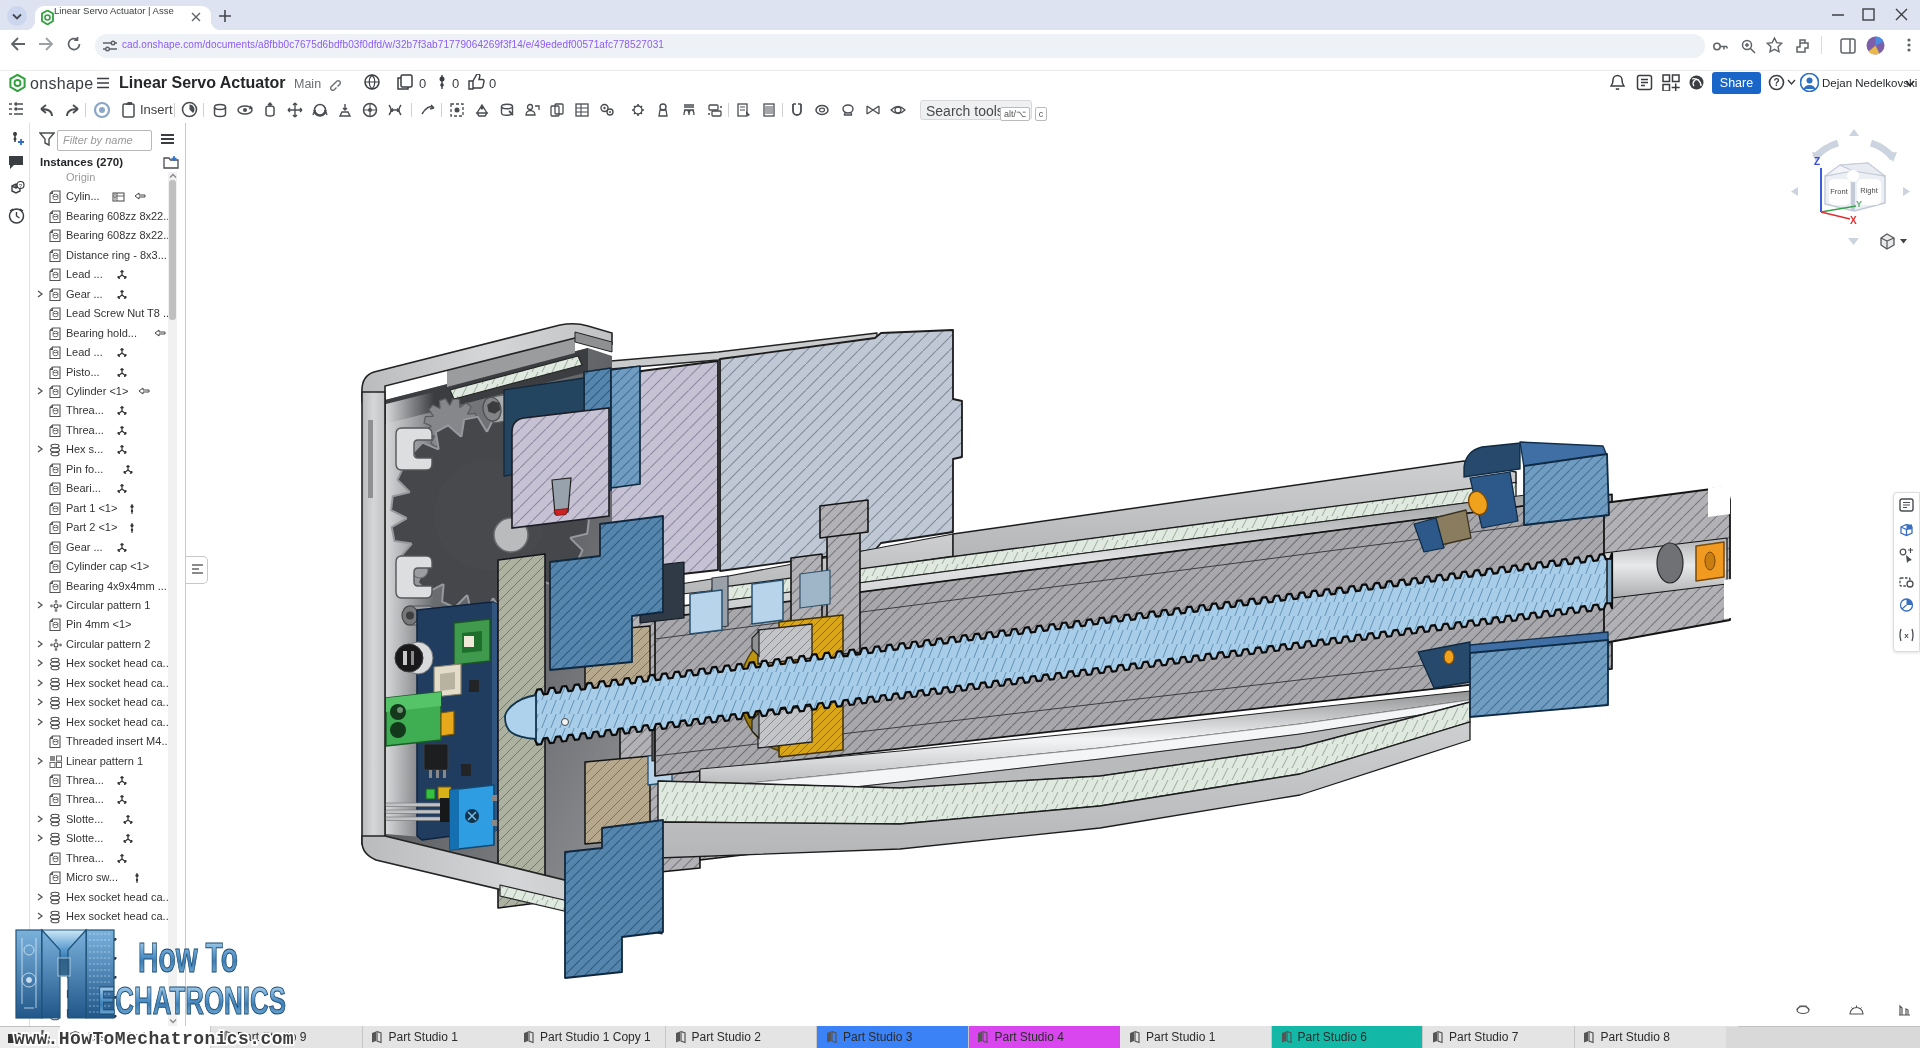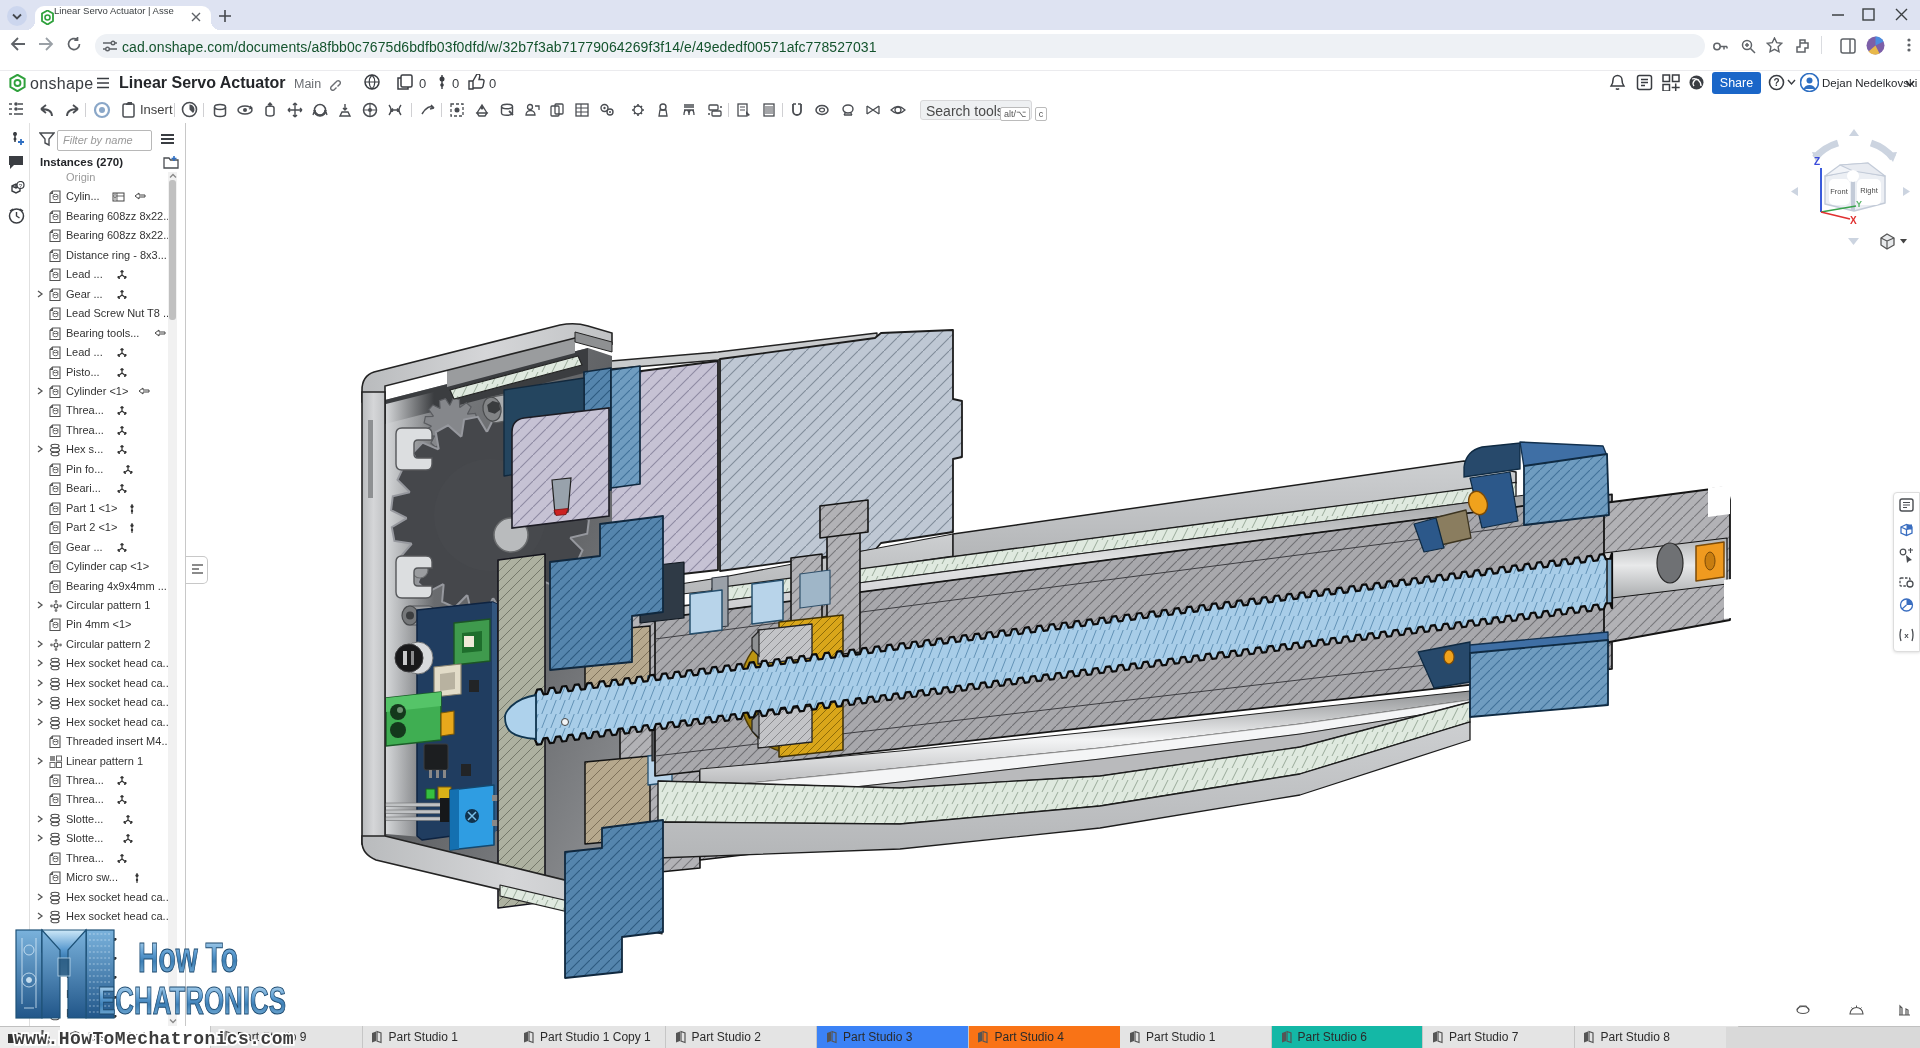--- a/index.html
+++ b/index.html
@@ -3,21 +3,21 @@
 *{margin:0;padding:0;box-sizing:border-box}
 html,body{width:1920px;height:1048px;overflow:hidden;font-family:"Liberation Sans",sans-serif;background:#fff}
 .abs{position:absolute}
 #tabbar{position:absolute;left:0;top:0;width:1920px;height:30px;background:#dee3f2}
 #tab{position:absolute;left:35px;top:6px;width:176px;height:24px;background:#fff;border-radius:9px 9px 0 0}
 #tab:after{content:"";position:absolute;left:-9px;bottom:0;width:9px;height:9px;background:radial-gradient(circle at 0 0,transparent 9px,#fff 9px)}
 #tab:before{content:"";position:absolute;right:-9px;bottom:0;width:9px;height:9px;background:radial-gradient(circle at 9px 0,transparent 9px,#fff 9px)}
 #tabtitle{position:absolute;left:54px;top:5px;font-size:9.5px;color:#3c4043;white-space:nowrap;width:120px;overflow:hidden}
 #addr{position:absolute;left:0;top:30px;width:1920px;height:41px;background:#fff;border-bottom:1px solid #ebebee}
 #omni{position:absolute;left:95px;top:34px;width:1610px;height:24px;background:#eef1f5;border-radius:12px}
-#url{position:absolute;left:122px;top:39px;font-size:14px;color:#14532d;letter-spacing:0.1px}
+#url{position:absolute;left:122px;top:39px;font-size:10px;color:#8b5cf6;letter-spacing:0.1px}
 #oshead{position:absolute;left:0;top:71px;width:1920px;height:25px;background:#fff}
 .nowrap{white-space:nowrap}
 #leftstrip{position:absolute;left:0;top:123px;width:30px;height:903px;background:#fff;border-right:1px solid #e0e0e0}
 #tree{position:absolute;left:30px;top:123px;width:156px;height:903px;background:#fff;border-right:1px solid #c8c8c8}
 #viewport{position:absolute;left:186px;top:123px;width:1734px;height:903px;background:#fff}
 .trow{position:absolute;left:0;width:156px;height:19.45px;font-size:11px;color:#333;white-space:nowrap}
 .trow .lbl{position:absolute;left:36px;top:3px}
 .caret{position:absolute;left:6px;top:5px;width:8px;height:8px}
 #bottombar{position:absolute;left:0;top:1026px;width:1920px;height:22px;background:#ececec;border-top:1px solid #c0c0c0}
 .btab{position:absolute;top:1026px;height:22px;border-right:1px solid #c6c6c6;font-size:12px;color:#2b2b2b;background:#e4e4e4}
@@ -675,21 +675,21 @@
       </svg>
       <span class="lbl" style="color:#333">Lead Screw Nut T8 ...</span>
     </div>
     <div class="trow" style="top:200.6px">
       <svg class="abs" style="left:19px;top:3px" width="13" height="14" viewBox="0 0 13 14">
         <path d="M1 3.5 L1 12.5 L11 12.5 L11 1 L3.5 1 Z" fill="#fff" stroke="#555" stroke-width="1.1"></path>
         <path d="M3.5 1 L3.5 3.5 L1 3.5" fill="none" stroke="#555" stroke-width="1.1"></path>
         <ellipse cx="6.5" cy="5.5" rx="2.3" ry="1.2" fill="none" stroke="#555" stroke-width="0.9"></ellipse>
         <path d="M4.2 5.5 V8.5 a2.3 1.2 0 0 0 4.6 0 V5.5" fill="none" stroke="#555" stroke-width="0.9"></path>
       </svg>
-      <span class="lbl" style="color:#333">Bearing tools...</span>
+      <span class="lbl" style="color:#333">Bearing hold...</span>
       <svg class="abs" style="left:124px;top:4px" width="13" height="12" viewBox="0 0 13 12">
         <path d="M1 5 l4 -3 v2 h6 v2 h-6 v2 Z" fill="none" stroke="#444" stroke-width="1"></path>
       </svg>
     </div>
     <div class="trow" style="top:220.0px">
       <svg class="abs" style="left:19px;top:3px" width="13" height="14" viewBox="0 0 13 14">
         <path d="M1 3.5 L1 12.5 L11 12.5 L11 1 L3.5 1 Z" fill="#fff" stroke="#555" stroke-width="1.1"></path>
         <path d="M3.5 1 L3.5 3.5 L1 3.5" fill="none" stroke="#555" stroke-width="1.1"></path>
         <ellipse cx="6.5" cy="5.5" rx="2.3" ry="1.2" fill="none" stroke="#555" stroke-width="0.9"></ellipse>
         <path d="M4.2 5.5 V8.5 a2.3 1.2 0 0 0 4.6 0 V5.5" fill="none" stroke="#555" stroke-width="0.9"></path>
@@ -1212,21 +1212,21 @@
     <path d="M2 3 L6 1.5 V11 L2 12.5 Z" fill="#555"></path>
     <path d="M7 1.5 L11 3 V12.5 L7 11 Z" fill="none" stroke="#555" stroke-width="1.2"></path>
   </svg>
 <div class="btab" style="left:817.0px;width:151.5px;background:#3b82f6">
     <span>Part Studio 3</span>
   </div>
 <svg class="abs" style="left:825px;top:1030px" width="13" height="14" viewBox="0 0 13 14">
     <path d="M2 3 L6 1.5 V11 L2 12.5 Z" fill="#555"></path>
     <path d="M7 1.5 L11 3 V12.5 L7 11 Z" fill="none" stroke="#555" stroke-width="1.2"></path>
   </svg>
-<div class="btab" style="left:968.5px;width:179px;background:#f97316">
+<div class="btab" style="left:968.5px;width:179px;background:#d946ef">
     <span>Part Studio 4</span>
   </div>
 <svg class="abs" style="left:976px;top:1030px" width="13" height="14" viewBox="0 0 13 14">
     <path d="M2 3 L6 1.5 V11 L2 12.5 Z" fill="#555"></path>
     <path d="M7 1.5 L11 3 V12.5 L7 11 Z" fill="none" stroke="#555" stroke-width="1.2"></path>
   </svg>
 <div class="btab" style="left:1120.0px;width:151.5px;background:#e4e4e4">
     <span>Part Studio 1</span>
   </div>
 <svg class="abs" style="left:1128px;top:1030px" width="13" height="14" viewBox="0 0 13 14">

